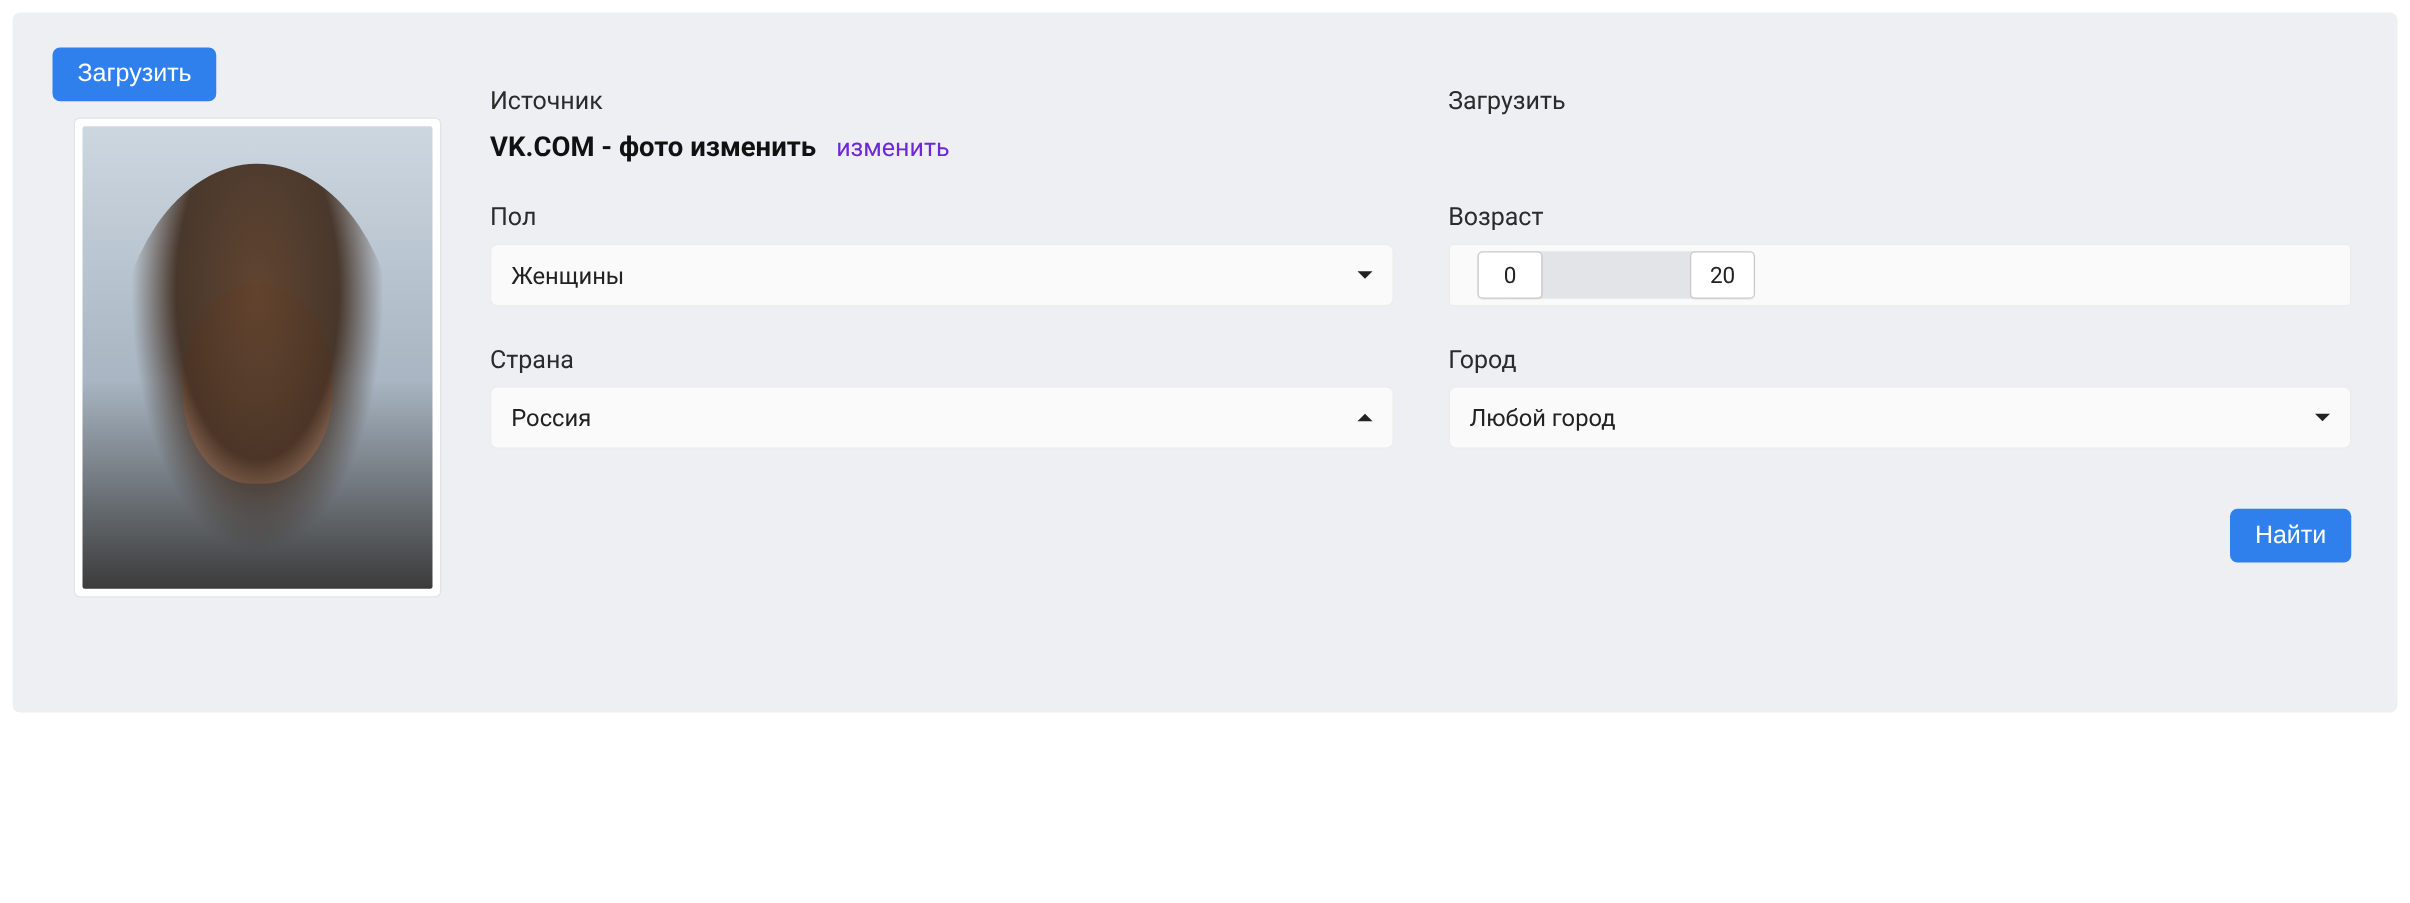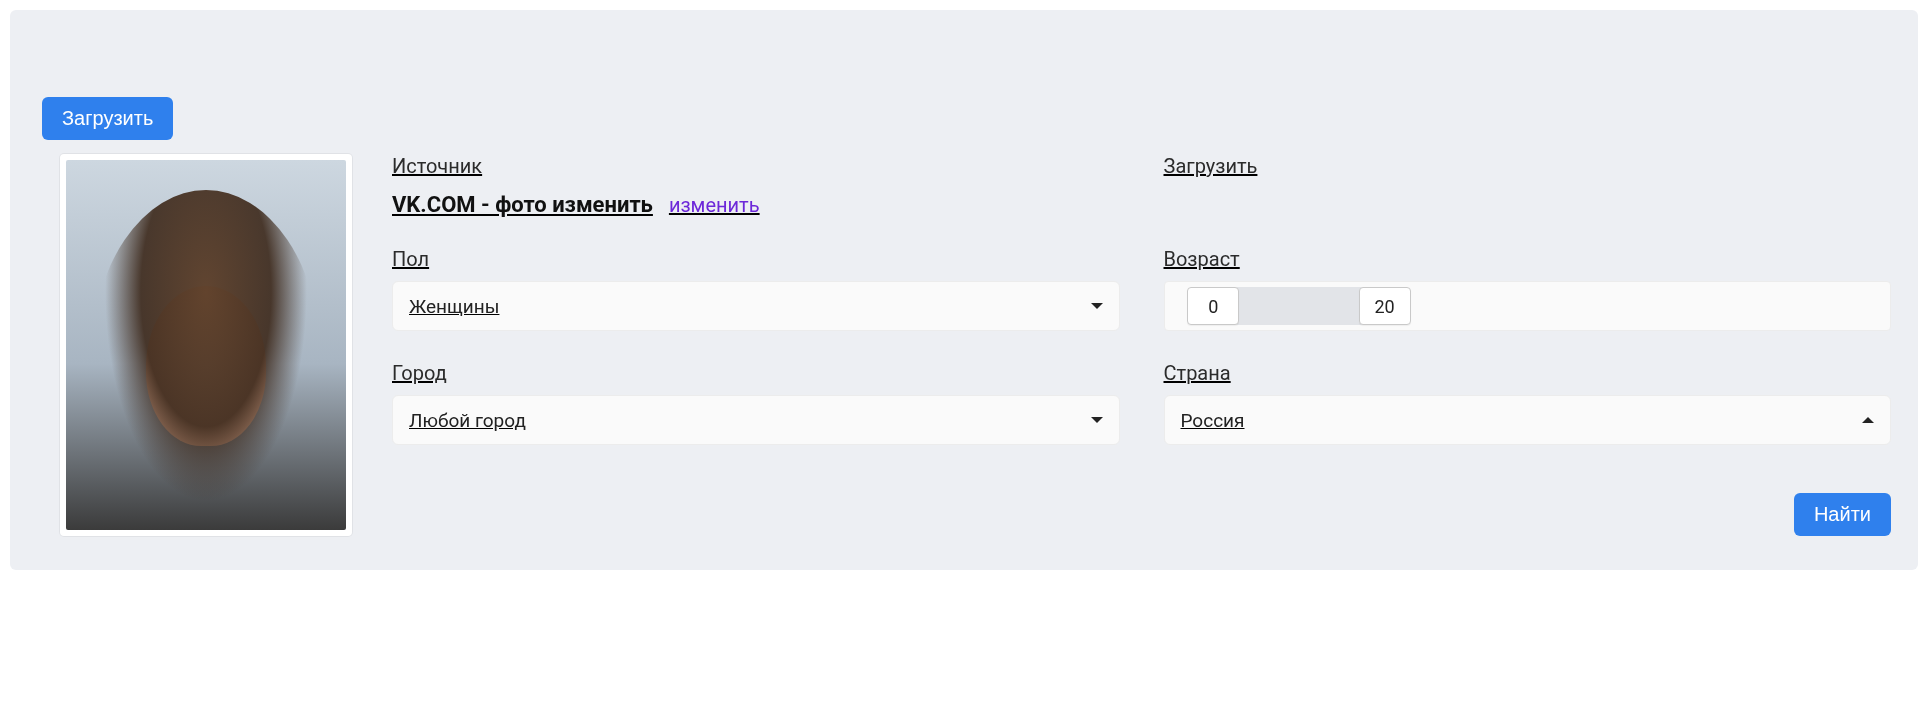--- a/index.html
+++ b/index.html
@@ -4,24 +4,24 @@
   <style>
     * { box-sizing: border-box; margin: 0; padding: 0; }
     body {
       font-family: -apple-system, BlinkMacSystemFont, "Segoe UI", Roboto, Helvetica, Arial, sans-serif;
       background: #fff;
       padding: 10px;
     }
     .panel {
       background: #edeff3;
       border-radius: 6px;
-      padding: 28px 27px 34px 32px;
+      padding: 28px 37px 34px 32px;
       display: flex;
       gap: 40px;
-      align-items: flex-end;
+      align-items: flex-start;
       min-height: 560px;
       width: 100%;
     }
     .left-col {
       flex: 0 0 auto;
       display: flex;
       flex-direction: column;
       align-items: flex-start;
       gap: 14px;
     }
@@ -77,21 +77,21 @@
       display: flex;
       flex-direction: column;
       padding-top: 30px;
     }
     .form-grid {
       display: grid;
       grid-template-columns: 1fr 1fr;
       column-gap: 44px;
       row-gap: 30px;
     }
-    .field { display: flex; flex-direction: column; gap: 10px; text-decoration: underline; }
+    .field { display: flex; flex-direction: column; gap: 10px; }
     .field-label {
       font-size: 20px;
       color: #2b2b2b;
       font-weight: 400;
     }
     .source-row {
       display: flex;
       align-items: baseline;
       gap: 16px;
       flex-wrap: wrap;
@@ -217,35 +217,35 @@
         <div class="slider-wrap">
           <div class="slider-track">
             <div class="slider-range" id="age-range-fill" style="left: 6%; right: 70%;"></div>
             <div class="slider-handle" id="age-handle-min" style="left: 6%;">0</div>
             <div class="slider-handle" id="age-handle-max" style="left: 30%;">20</div>
           </div>
         </div>
       </div>
 
       <div class="field">
+        <div class="field-label">Страна</div>
+        <div class="select">
+          <span>Россия</span>
+          <span class="caret caret-up"></span>
+        </div>
+      </div>
+
+      <div class="field">
         <div class="field-label">Город</div>
         <div class="select">
           <span>Любой город</span>
           <span class="caret caret-down"></span>
         </div>
       </div>
 
-      <div class="field">
-        <div class="field-label">Страна</div>
-        <div class="select">
-          <span>Россия</span>
-          <span class="caret caret-up"></span>
-        </div>
-      </div>
-
     </div>
 
     <div class="actions">
       <button class="btn-primary">Найти</button>
     </div>
   </div>
 
 </div>
 
 </body></html>

